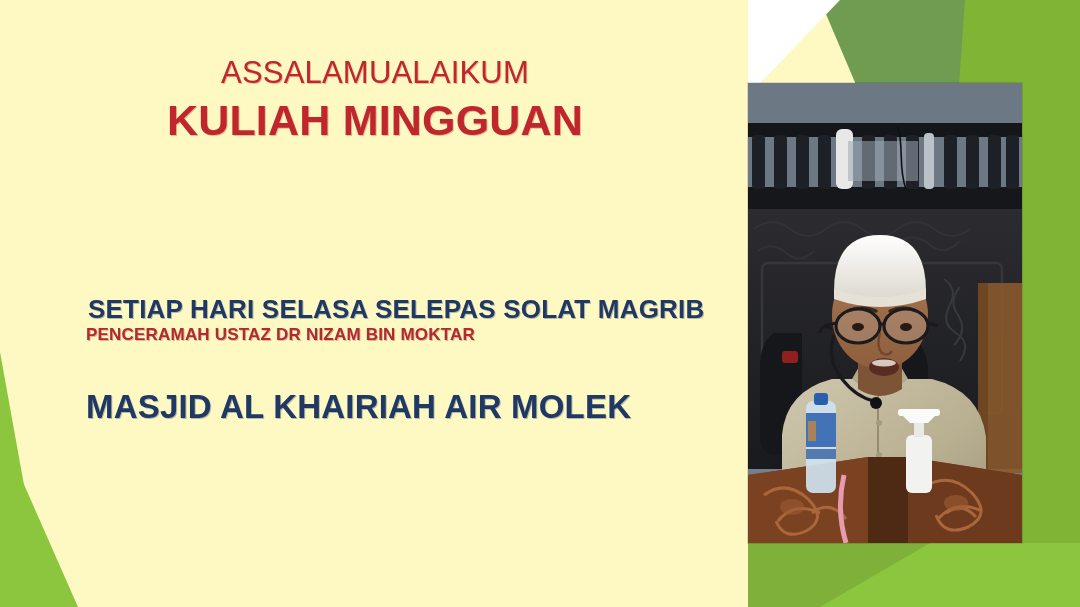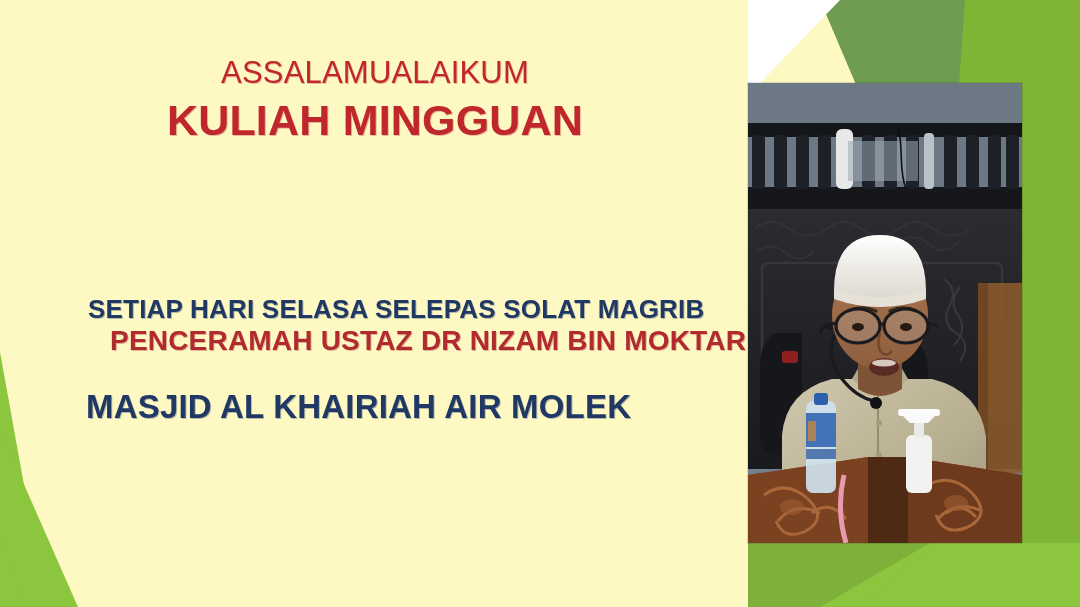--- a/index.html
+++ b/index.html
@@ -92,25 +92,24 @@
     font-size: 26px;
     font-weight: 700;
     color: #1F3864;
     text-shadow: 1px 1px 0 rgba(20,40,90,.30);
     margin-top: 24px;
   }
 
   #line-penceramah {
     left: 86px;
     top: 325px;
-    font-size: 28px;
+    font-size: 17px;
     font-weight: 700;
     color: #B02A30;
     text-shadow: 1px 1px 0 rgba(150,30,35,.30);
-    margin-left: 24px;
   }
 
   #line-masjid {
     left: 86px;
     top: 388px;
     font-size: 33px;
     font-weight: 700;
     color: #1F3864;
     text-shadow: 1px 1px 0 rgba(20,40,90,.30);
   }

